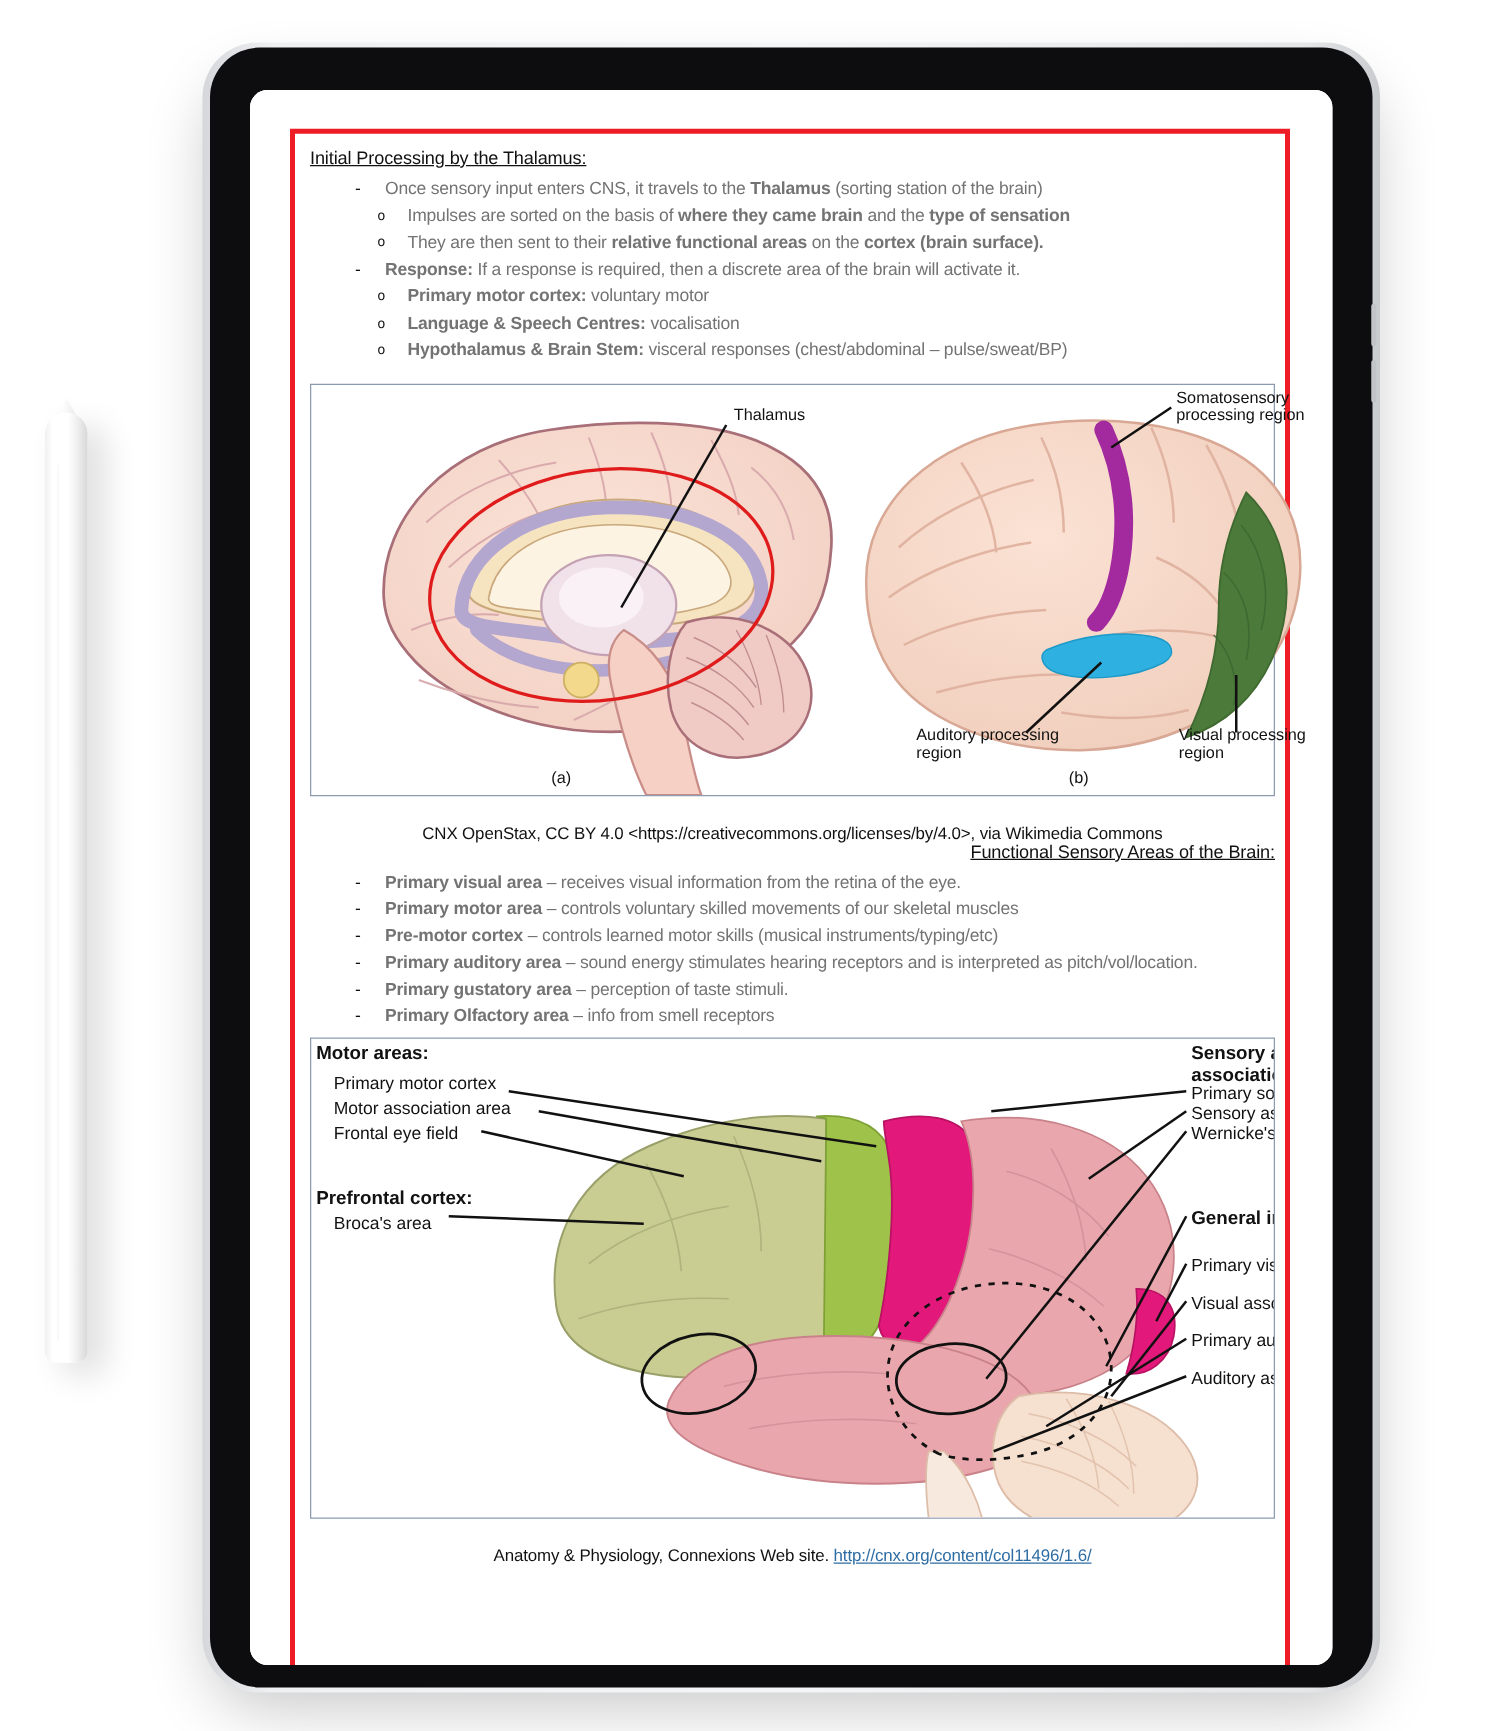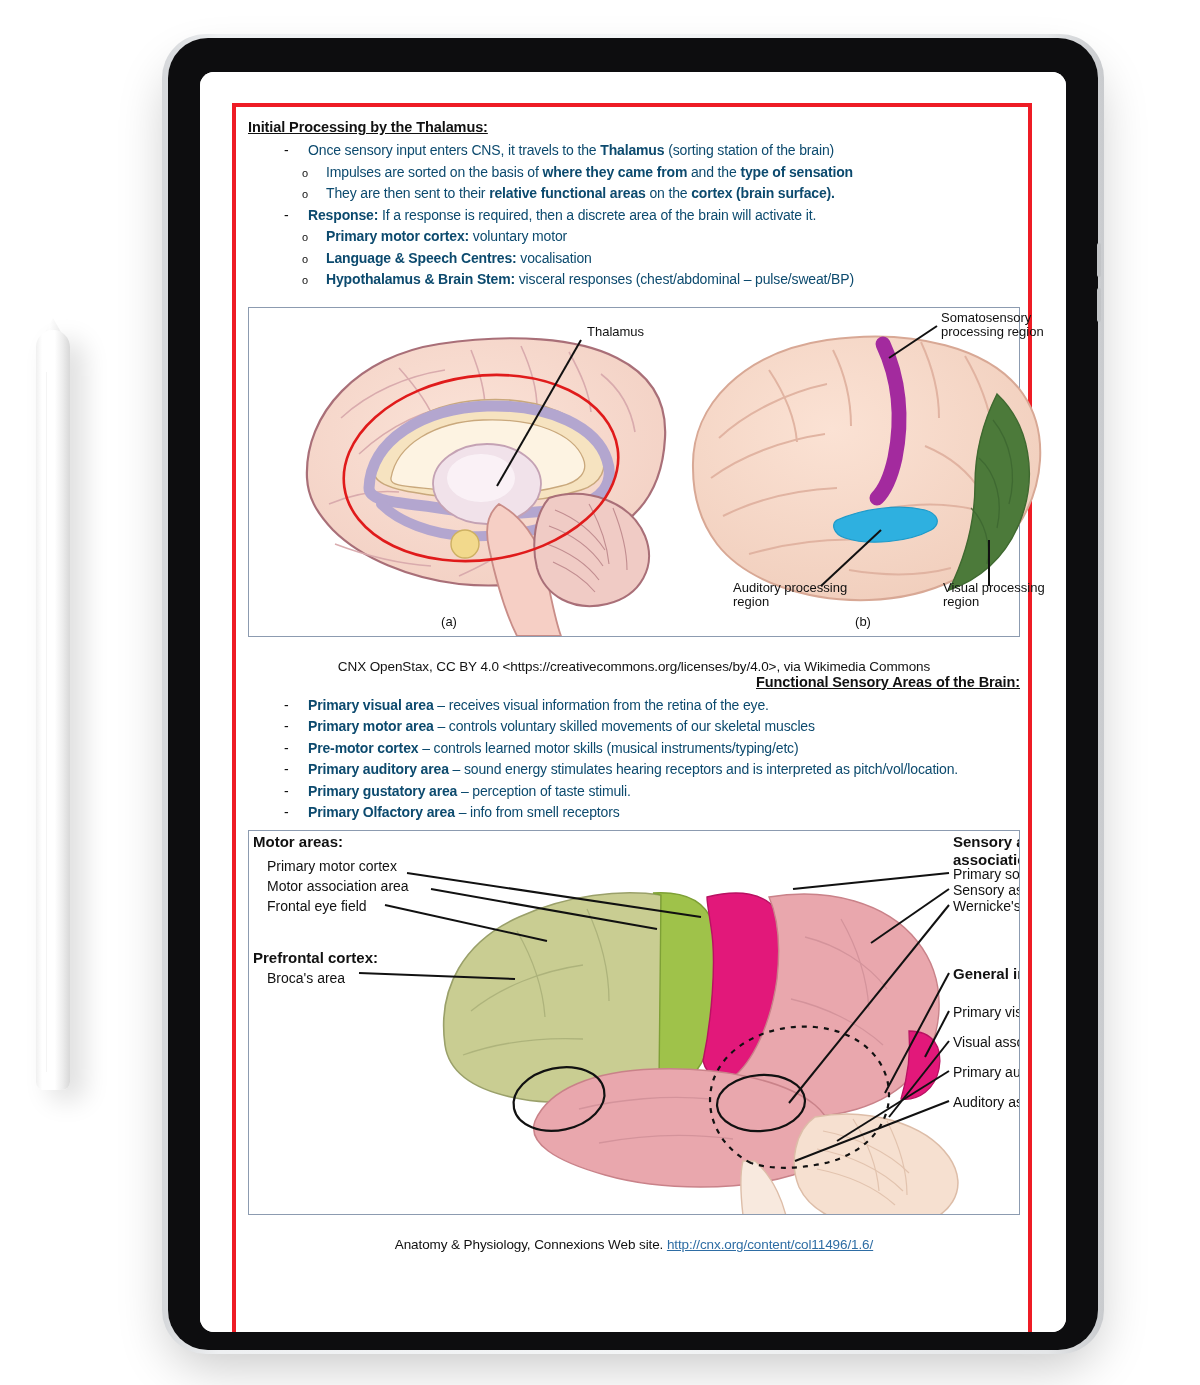--- a/index.html
+++ b/index.html
@@ -97,28 +97,28 @@
     position: absolute;
     left: 32px; top: 31px;
     width: 800px; height: 1250px;
     border: 4px solid #ee1c25;
     background: #fff;
   }
   .doc-inner { position: absolute; left: 12px; top: 12px; width: 772px; }
 
   
   .sec-title {
-    font-size: 14.5px; font-weight: bold; color: #111;
+    font-size: 14.5px; font-weight: normal; color: #111;
     text-decoration: underline; letter-spacing: -0.1px;
     margin-bottom: 5px;
   }
   ul.lvl1 { list-style: none; margin: 0 0 0 30px; }
   ul.lvl2 { list-style: none; margin: 0 0 0 48px; }
   li.b1, li.b2 {
-    position: relative; font-size: 14px; color: #0c4a6e;
+    position: relative; font-size: 14px; color: #737373;
     line-height: 21.5px; padding-left: 30px; letter-spacing: -0.15px;
   }
   li.b1::before {
     content: "-"; position: absolute; left: 6px; top: 0; color: #111;
   }
   li.b2::before {
     content: "o"; position: absolute; left: 6px; top: 0;
     font-size: 11px; color: #111; line-height: 23px;
   }
   .bd { font-weight: bold; }
@@ -167,21 +167,21 @@
     <div class="page">
       <div class="red-border">
         <div class="doc-inner">
 
           <div class="sec-title">Initial Processing by the Thalamus:</div>
           <div id="s1-bullets">
               <ul class="lvl1">
                 <li class="b1"><span>Once sensory input enters CNS, it travels to the </span><span class="bd">Thalamus</span><span> (sorting station of the brain)</span></li>
               </ul>
               <ul class="lvl2">
-                <li class="b2"><span>Impulses are sorted on the basis of </span><span class="bd">where they came from</span><span> and the </span><span class="bd">type of sensation</span></li>
+                <li class="b2"><span>Impulses are sorted on the basis of </span><span class="bd">where they came brain</span><span> and the </span><span class="bd">type of sensation</span></li>
                 <li class="b2"><span>They are then sent to their </span><span class="bd">relative functional areas</span><span> on the </span><span class="bd">cortex (brain surface).</span></li>
               </ul>
               <ul class="lvl1">
                 <li class="b1"><span class="bd">Response:</span><span> If a response is required, then a discrete area of the brain will activate it.</span></li>
               </ul>
               <ul class="lvl2">
                 <li class="b2"><span class="bd">Primary motor cortex:</span><span> voluntary motor</span></li>
                 <li class="b2"><span class="bd">Language &amp; Speech Centres:</span><span> vocalisation</span></li>
                 <li class="b2"><span class="bd">Hypothalamus &amp; Brain Stem:</span><span> visceral responses (chest/abdominal – pulse/sweat/BP)</span></li>
               </ul>

